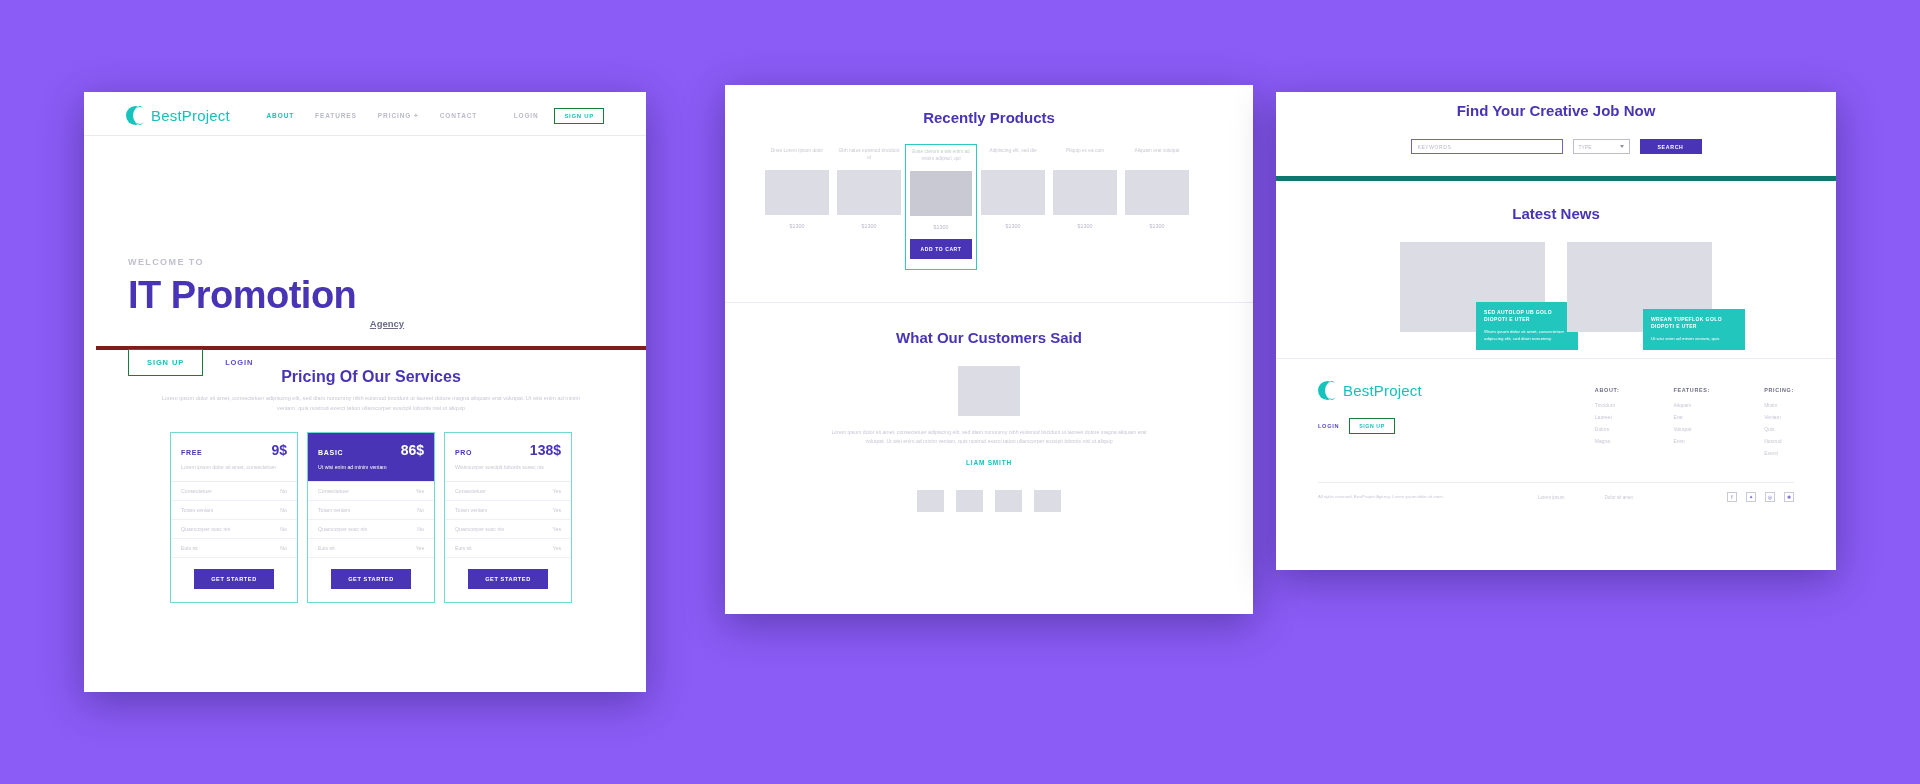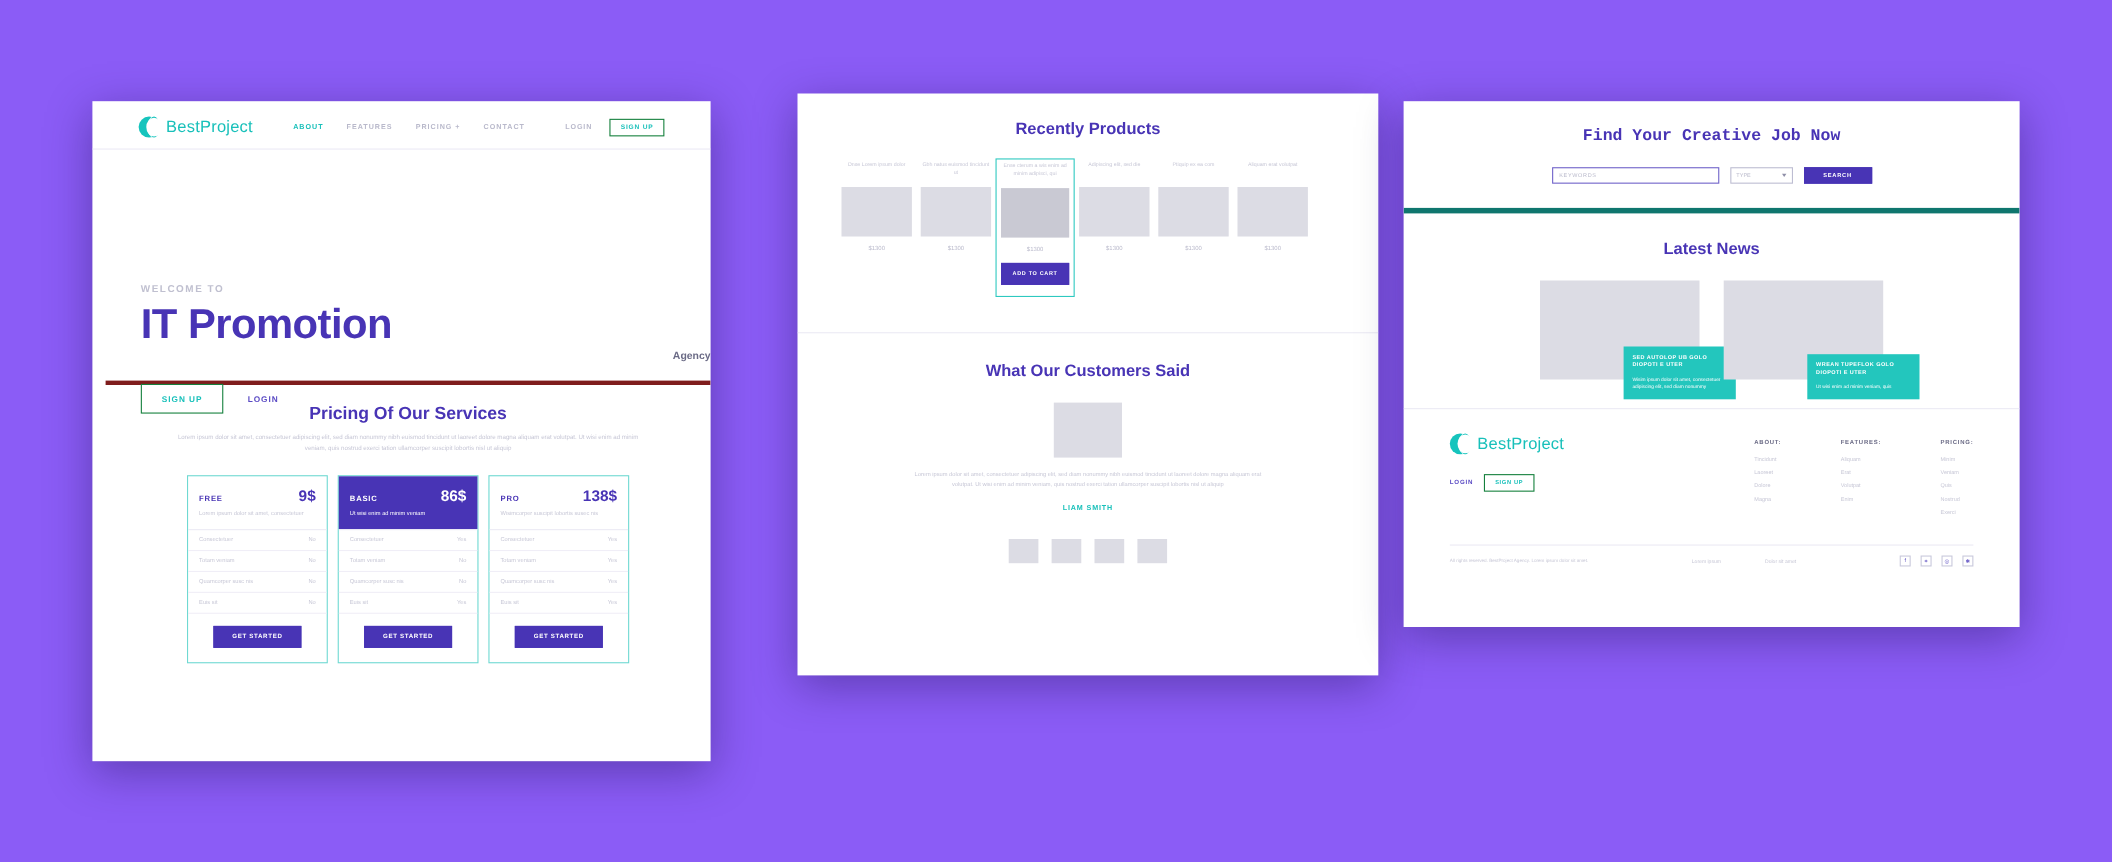--- a/index.html
+++ b/index.html
@@ -55,21 +55,21 @@
     padding: 14px 42px 10px 42px; border-bottom: 1px solid #ece9f6;
     margin: 0 0 0 0;
   }
   .lp-head-right { display: flex; align-items: center; gap: 16px; }
   .lp-login { font-size: 6.5px; font-weight: 700; letter-spacing: .8px; color: #b9b9cb; }
   .lp-signup { font-size: 6px; font-weight: 700; letter-spacing: .7px; padding: 4px 9px; }
 
   .hero { padding: 78px 0 0 44px; height: 210px; }
   .hero-kicker { font-size: 9px; letter-spacing: 1.4px; color: #c0c0d0; font-weight: 600; margin-top: 43px; }
   .hero-title { font-size: 38px; font-weight: 700; color: #4834b5; letter-spacing: -.5px; line-height: 1.12; margin-top: 7px; }
-  .hero-sub { font-size: 9.5px; color: #6b6b86; text-align: right; margin-top: 1px; font-weight: 600; }
+  .hero-sub { font-size: 9.5px; color: #6b6b86; text-align: center; margin-top: 1px; font-weight: 600; text-decoration: underline; }
   .hero-actions { display: flex; align-items: center; gap: 22px; margin-top: 20px; }
   .hero-signup { font-size: 7.5px; font-weight: 700; letter-spacing: .9px; padding: 8px 18px; }
   .hero-login { font-size: 7.5px; font-weight: 700; letter-spacing: .9px; }
 
   .pricing-wrap { border-top: 4px solid #7f1d1d; padding: 18px 26px 0 26px; margin-left: 12px; }
   .pricing-title { font-size: 16px; }
   .pricing-sub { font-size: 5.6px; line-height: 1.75; text-align: center; margin: 8px auto 0 auto; max-width: 430px; color: #c7c7d6; }
 
   .price-cards { display: flex; gap: 9px; justify-content: center; margin-top: 18px; }
   .price-card { width: 128px; border: 1px solid #6fd9d2; background: #fff; }
@@ -102,21 +102,21 @@
 
   .testi-wrap { border-top: 1px solid #eceaf4; margin-top: 32px; padding: 26px 0 0 0; }
   .testi-title { font-size: 15px; }
   .testi-avatar { width: 62px; height: 50px; background: #dcdce4; margin: 20px auto 0 auto; }
   .testi-text { font-size: 5.2px; line-height: 1.8; color: #c7c7d6; text-align: center; max-width: 330px; margin: 12px auto 0 auto; }
   .testi-name { font-size: 6.5px; font-weight: 700; letter-spacing: .8px; color: #18c0ba; text-align: center; margin-top: 12px; }
   .testi-thumbs { display: flex; gap: 12px; justify-content: center; margin-top: 24px; }
   .testi-thumb { width: 27px; height: 22px; background: #dcdce4; }
 
   
-  .jp-title { font-size: 15px; padding-top: 23px; font-family: Liberation Mono, monospace; }
+  .jp-title { font-size: 15px; padding-top: 10px; }
   .searchbar { display: flex; gap: 10px; justify-content: center; align-items: center; margin-top: 20px; padding-bottom: 22px; }
   .search-input {
     width: 152px; height: 15px; border: 1px solid #6f62c9; background: #fff;
     font-size: 5px; letter-spacing: .6px; color: #b9b9cb; padding: 0 6px;
     display: flex; align-items: center;
   }
   .search-select {
     width: 57px; height: 15px; border: 1px solid #bdbdd2; background: #fff;
     font-size: 5px; color: #b9b9cb; padding: 0 5px;
     display: flex; align-items: center; justify-content: space-between;

